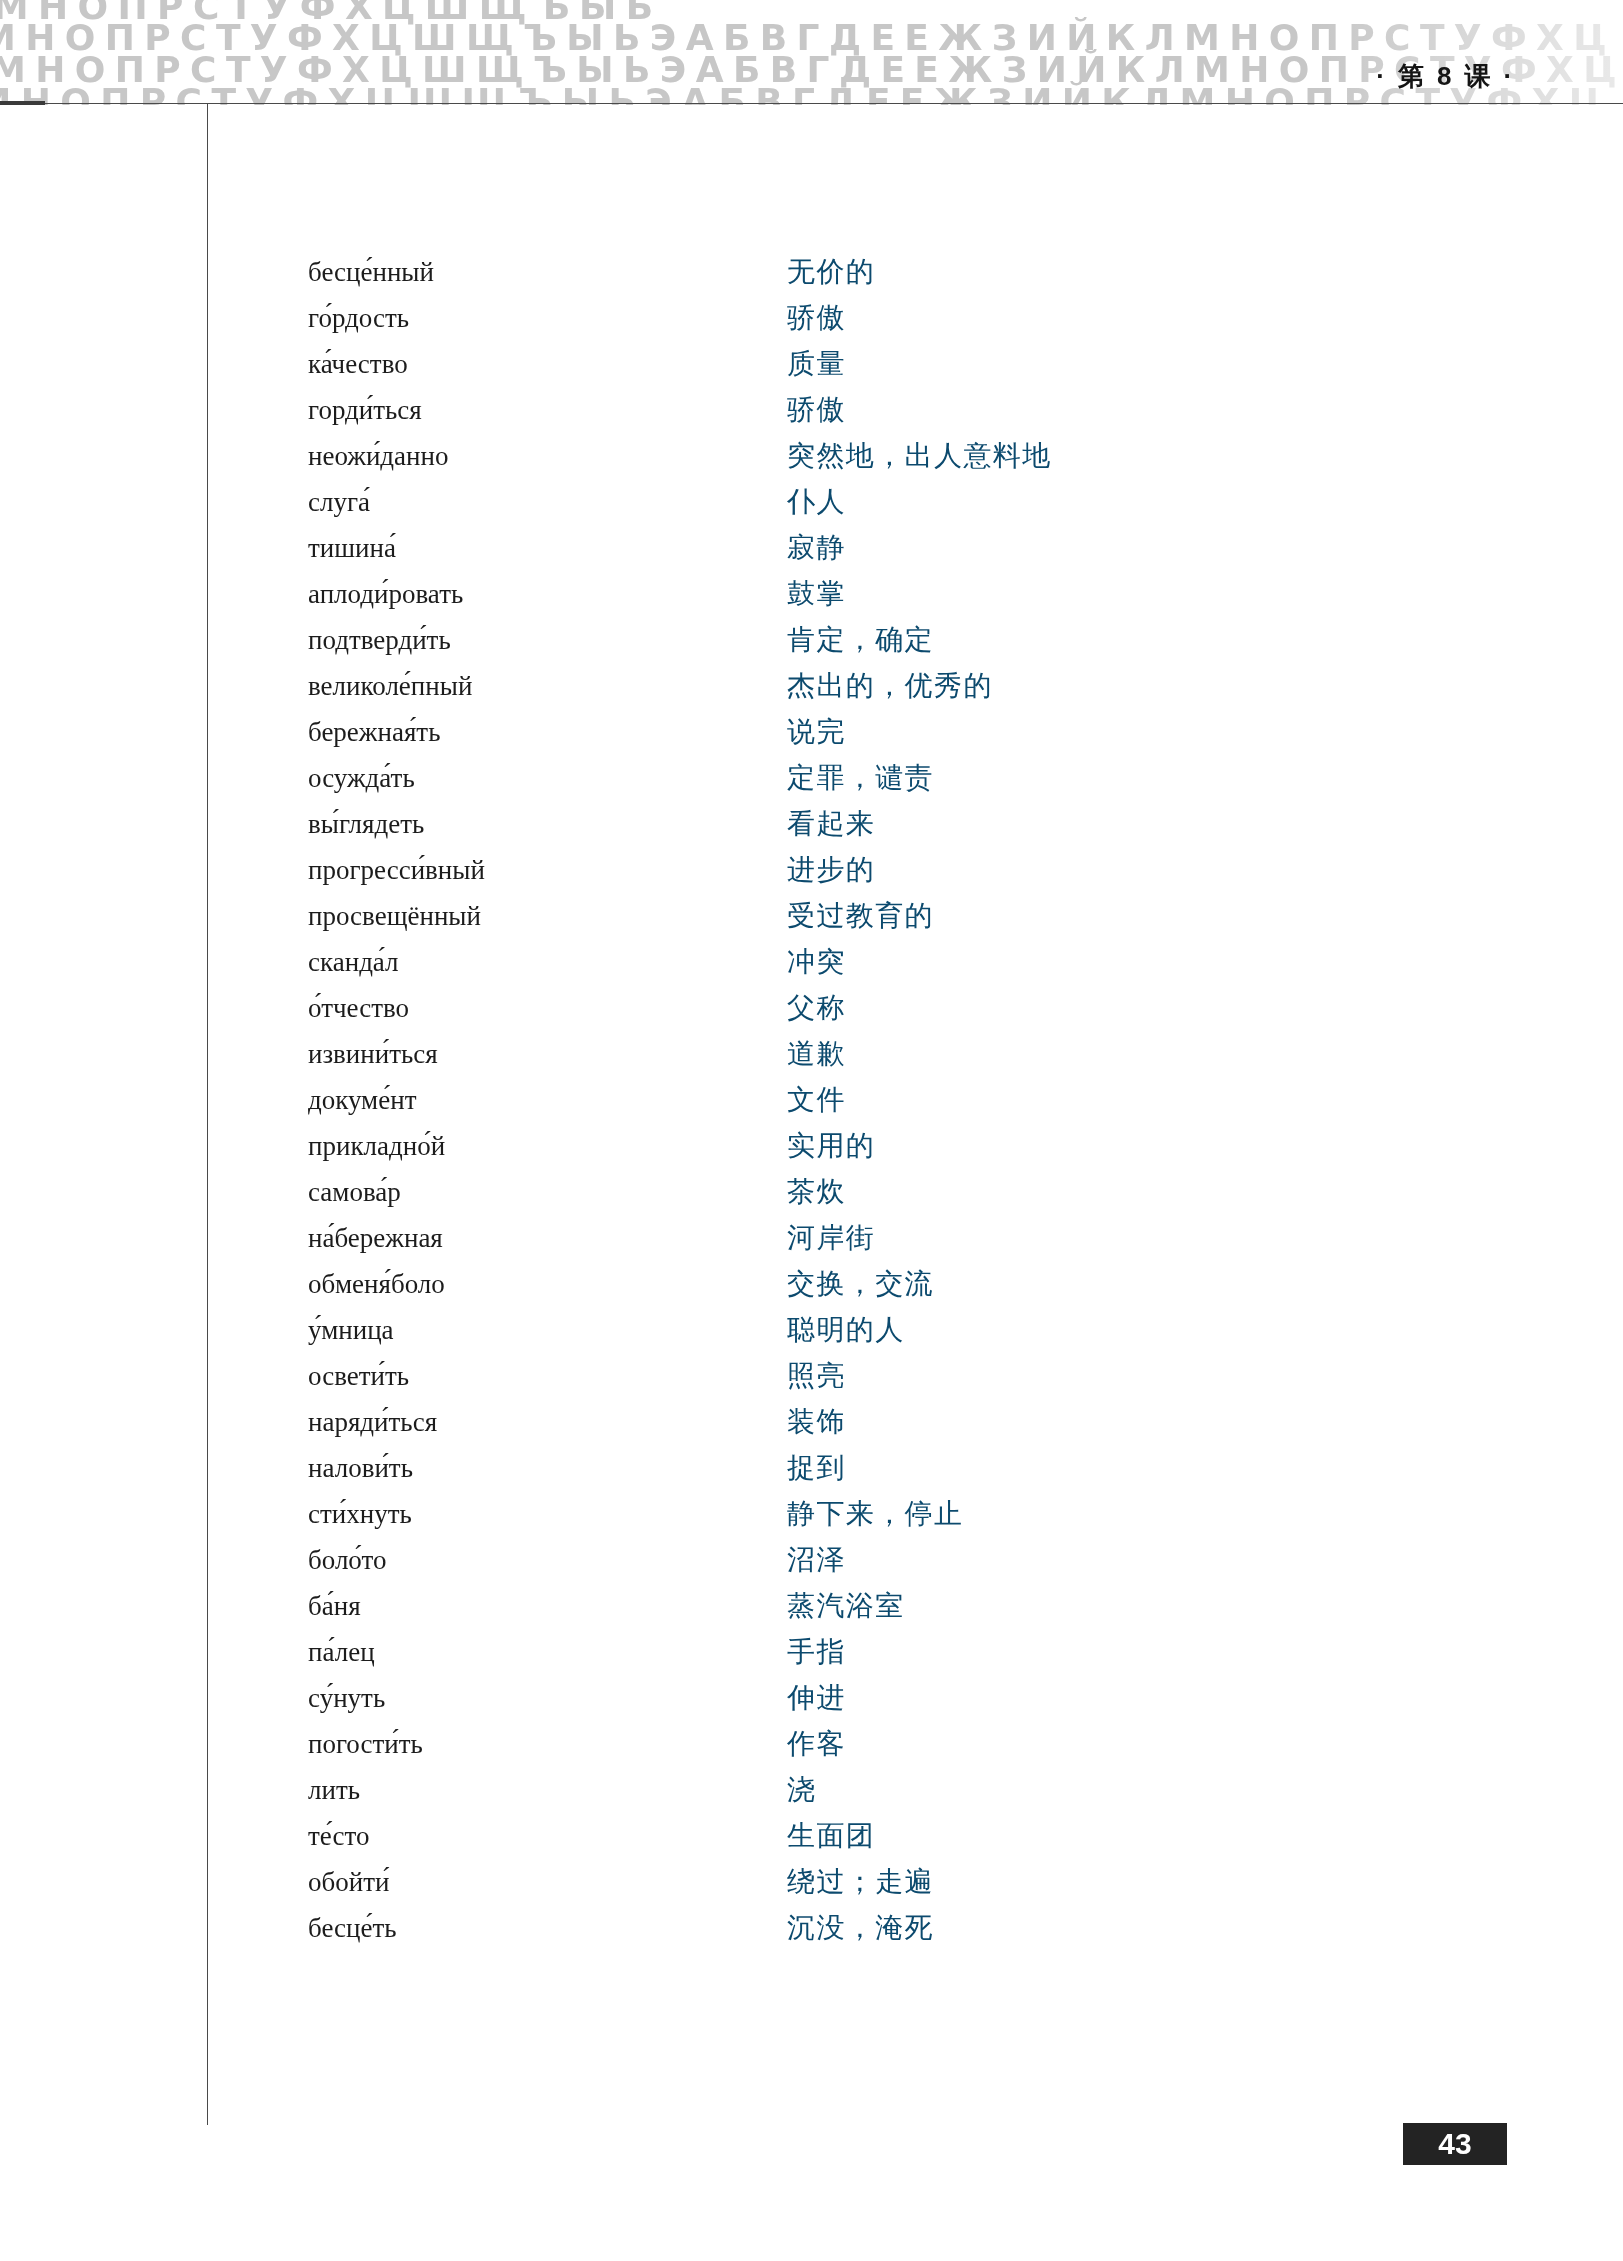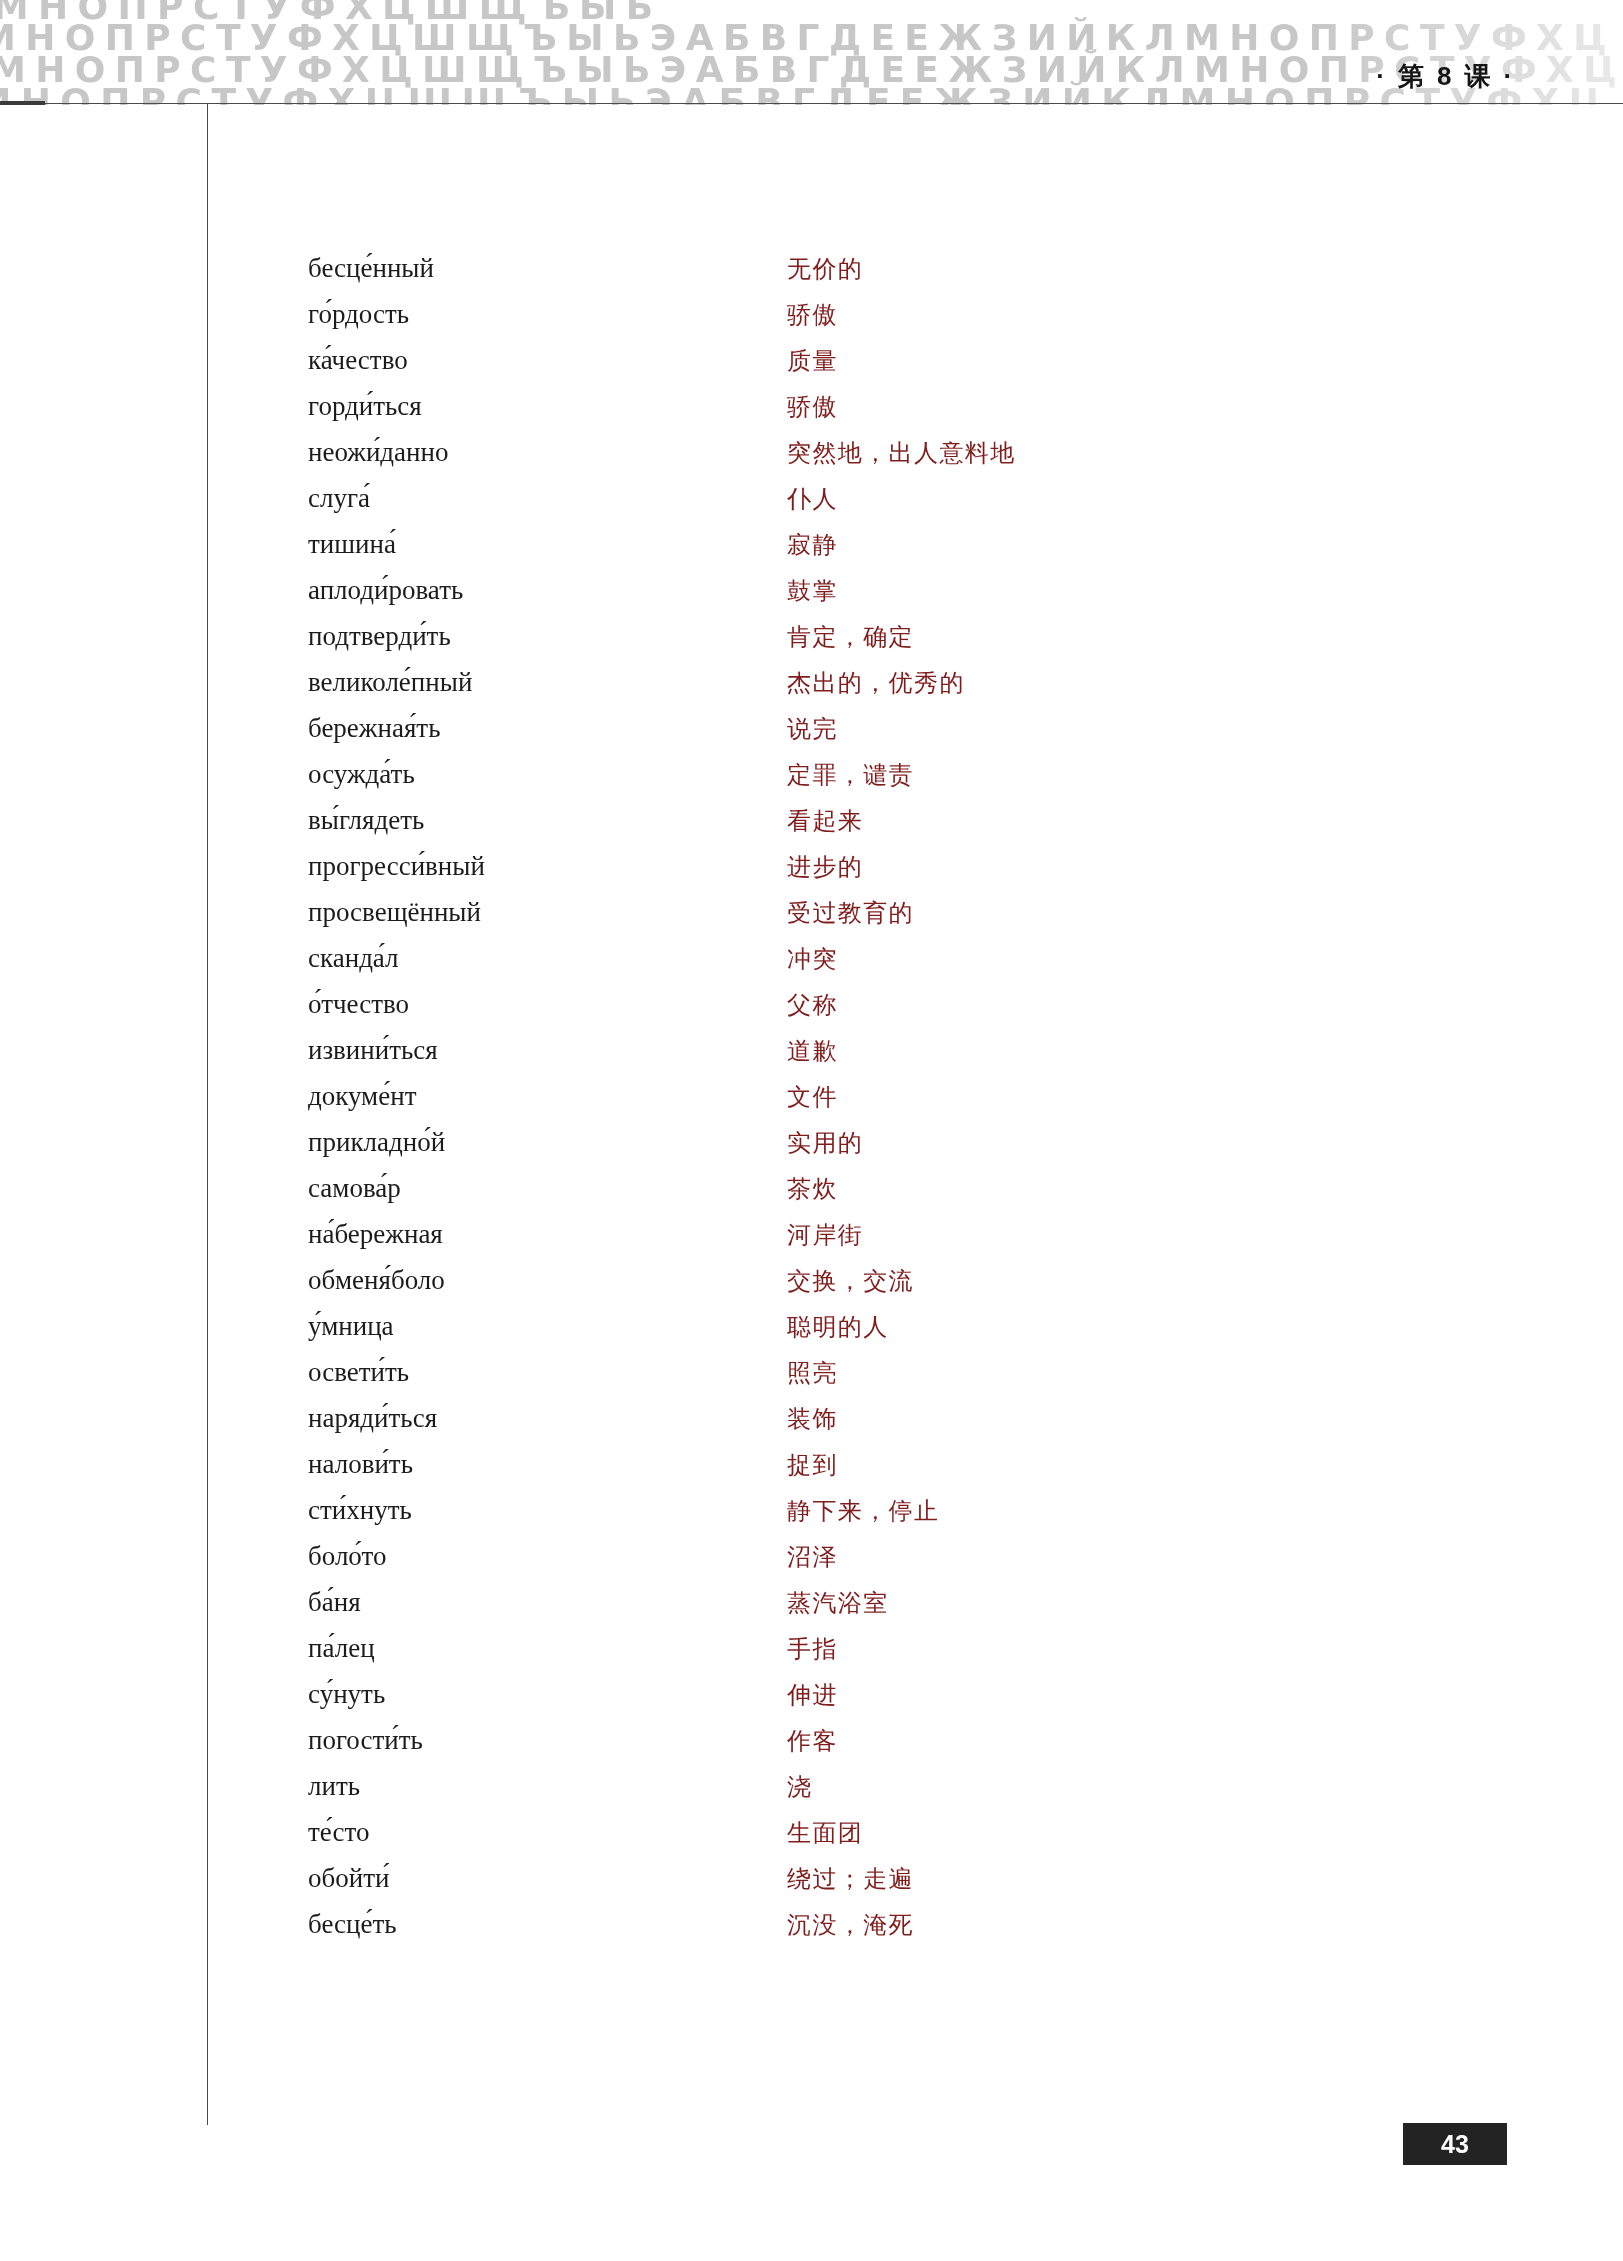--- a/index.html
+++ b/index.html
@@ -99,40 +99,40 @@
     height: 46px;
   }
   .vocab-row .ru {
     flex: 0 0 479px;
     font-family: "Liberation Serif", serif;
     font-size: 27px;
     color: #1c1c1c;
   }
   .vocab-row .zh {
     font-family: "Liberation Sans", sans-serif;
-    font-size: 24px;
-    color: #7f1d1d;
+    font-size: 28px;
+    color: #0c4a6e;
     letter-spacing: 1.4px;
   }
 
   
   .page-number-box {
     position: absolute;
     top: 2123px;
     right: 117px;
     width: 104px;
     height: 42px;
     background: #232323;
     display: flex;
     align-items: center;
     justify-content: center;
   }
   .page-number-box .num {
     font-family: "Liberation Sans", sans-serif;
-    font-size: 25px;
+    font-size: 30px;
     font-weight: bold;
     color: #ffffff;
   }
 </style>
 </head>
 <body>
 
 <div class="page">
 
   <div class="watermark">

